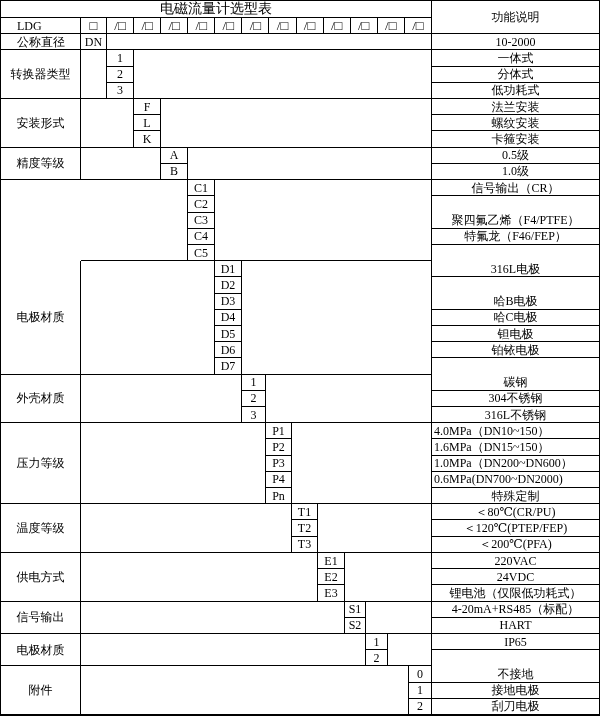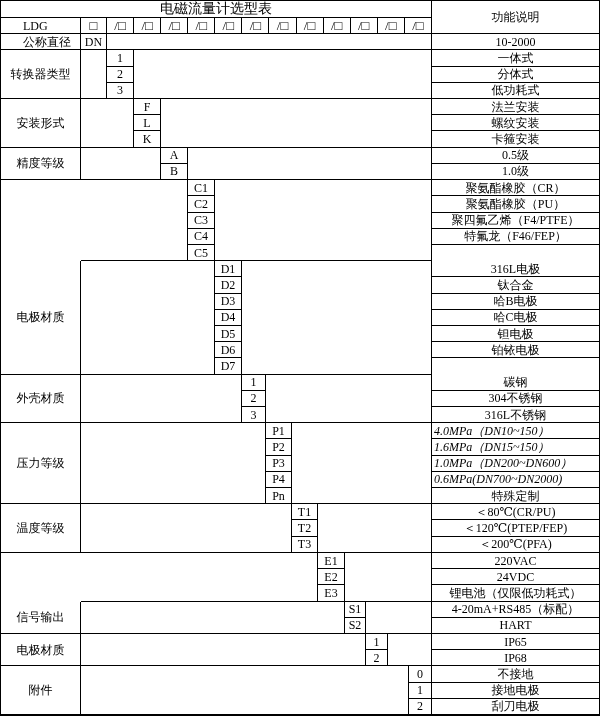--- a/index.html
+++ b/index.html
@@ -16,22 +16,22 @@
     font-family:"Liberation Serif","DejaVu Serif",serif;
     font-size:12px;
   }
   .cell {
     border-right:1px solid #000;
     border-bottom:1px solid #000;
     display:flex; align-items:center; justify-content:center;
     line-height:1; overflow:hidden; white-space:nowrap;
   }
   .noR { border-right:none; }
-  .lblL { justify-content:flex-start; padding-left:22px; }
-  .descL { justify-content:flex-start; padding-left:2px;font-style:italic; }
+  .lblL { justify-content:flex-start; padding-left:16px; }
+  .descL { justify-content:flex-start; padding-left:2px; }
   .title { font-size:14px; }
   .strip { padding:0; justify-content:stretch; align-items:stretch; }
   .strip .slot {
     flex:1 1 0; border-right:1px solid #000;
     display:flex; align-items:center; justify-content:center;
     font-size:13px;
   }
   .strip .slot:last-child { border-right:none; }
   .box { font-size:13px; }
 </style>
@@ -93,37 +93,35 @@
   <div class="cell noR" style="grid-area:10/16/11/17">0.5级</div>
   <div class="cell noR" style="grid-area:11/16/12/17">1.0级</div>
 
   <div class="cell" style="grid-area:12/2/17/6"></div>
   <div class="cell" style="grid-area:12/6/13/7">C1</div>
   <div class="cell" style="grid-area:13/6/14/7">C2</div>
   <div class="cell" style="grid-area:14/6/15/7">C3</div>
   <div class="cell" style="grid-area:15/6/16/7">C4</div>
   <div class="cell" style="grid-area:16/6/17/7">C5</div>
   <div class="cell" style="grid-area:12/7/17/16"></div>
-  <div class="cell noR" style="grid-area:12/16/13/17">聚氨酯橡胶（CR）</div>
-  <div class="cell noR" style="grid-area:13/16/14/17">聚氨酯橡胶（PU）</div>
+  <div class="cell noR" style="grid-area:12/16/13/17">信号输出（CR）</div>
   <div class="cell noR" style="grid-area:14/16/15/17">聚四氟乙烯（F4/PTFE）</div>
   <div class="cell noR" style="grid-area:15/16/16/17">特氟龙（F46/FEP）</div>
 
   <div class="cell" style="grid-area:17/1/24/2">电极材质</div>
   <div class="cell" style="grid-area:17/2/24/7"></div>
   <div class="cell" style="grid-area:17/7/18/8">D1</div>
   <div class="cell" style="grid-area:18/7/19/8">D2</div>
   <div class="cell" style="grid-area:19/7/20/8">D3</div>
   <div class="cell" style="grid-area:20/7/21/8">D4</div>
   <div class="cell" style="grid-area:21/7/22/8">D5</div>
   <div class="cell" style="grid-area:22/7/23/8">D6</div>
   <div class="cell" style="grid-area:23/7/24/8">D7</div>
   <div class="cell" style="grid-area:17/8/24/16"></div>
   <div class="cell noR" style="grid-area:17/16/18/17">316L电极</div>
-  <div class="cell noR" style="grid-area:18/16/19/17">钛合金</div>
   <div class="cell noR" style="grid-area:19/16/20/17">哈B电极</div>
   <div class="cell noR" style="grid-area:20/16/21/17">哈C电极</div>
   <div class="cell noR" style="grid-area:21/16/22/17">钽电极</div>
   <div class="cell noR" style="grid-area:22/16/23/17">铂铱电极</div>
 
   <div class="cell" style="grid-area:24/1/27/2">外壳材质</div>
   <div class="cell" style="grid-area:24/2/27/8"></div>
   <div class="cell" style="grid-area:24/8/25/9">1</div>
   <div class="cell" style="grid-area:25/8/26/9">2</div>
   <div class="cell" style="grid-area:26/8/27/9">3</div>
@@ -149,20 +147,21 @@
   <div class="cell" style="grid-area:32/1/35/2">温度等级</div>
   <div class="cell" style="grid-area:32/2/35/10"></div>
   <div class="cell" style="grid-area:32/10/33/11">T1</div>
   <div class="cell" style="grid-area:33/10/34/11">T2</div>
   <div class="cell" style="grid-area:34/10/35/11">T3</div>
   <div class="cell" style="grid-area:32/11/35/16"></div>
   <div class="cell noR" style="grid-area:32/16/33/17">＜80℃(CR/PU)</div>
   <div class="cell noR" style="grid-area:33/16/34/17">＜120℃(PTEP/FEP)</div>
   <div class="cell noR" style="grid-area:34/16/35/17">＜200℃(PFA)</div>
 
+  <div class="cell" style="grid-area:35/1/38/2">供电方式</div>
   <div class="cell" style="grid-area:35/2/38/11"></div>
   <div class="cell" style="grid-area:35/11/36/12">E1</div>
   <div class="cell" style="grid-area:36/11/37/12">E2</div>
   <div class="cell" style="grid-area:37/11/38/12">E3</div>
   <div class="cell" style="grid-area:35/12/38/16"></div>
   <div class="cell noR" style="grid-area:35/16/36/17">220VAC</div>
   <div class="cell noR" style="grid-area:36/16/37/17">24VDC</div>
   <div class="cell noR" style="grid-area:37/16/38/17">锂电池（仅限低功耗式）</div>
 
   <div class="cell" style="grid-area:38/1/40/2">信号输出</div>
@@ -172,21 +171,20 @@
   <div class="cell" style="grid-area:38/13/40/16"></div>
   <div class="cell noR" style="grid-area:38/16/39/17">4-20mA+RS485（标配）</div>
   <div class="cell noR" style="grid-area:39/16/40/17">HART</div>
 
   <div class="cell" style="grid-area:40/1/42/2">电极材质</div>
   <div class="cell" style="grid-area:40/2/42/13"></div>
   <div class="cell" style="grid-area:40/13/41/14">1</div>
   <div class="cell" style="grid-area:41/13/42/14">2</div>
   <div class="cell" style="grid-area:40/14/42/16"></div>
   <div class="cell noR" style="grid-area:40/16/41/17">IP65</div>
-  <div class="cell noR" style="grid-area:41/16/42/17">IP68</div>
 
   <div class="cell" style="grid-area:42/1/45/2">附件</div>
   <div class="cell" style="grid-area:42/2/45/15"></div>
   <div class="cell" style="grid-area:42/15/43/16">0</div>
   <div class="cell" style="grid-area:43/15/44/16">1</div>
   <div class="cell" style="grid-area:44/15/45/16">2</div>
   <div class="cell noR" style="grid-area:43/16/44/17">接地电极</div>
   <div class="cell noR" style="grid-area:42/16/43/17">不接地</div>
   <div class="cell noR" style="grid-area:44/16/45/17">刮刀电极</div>
 

